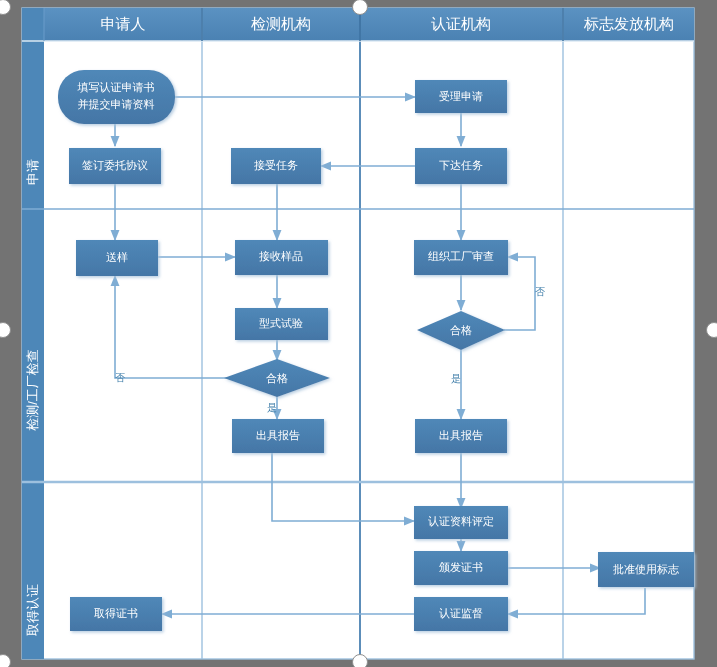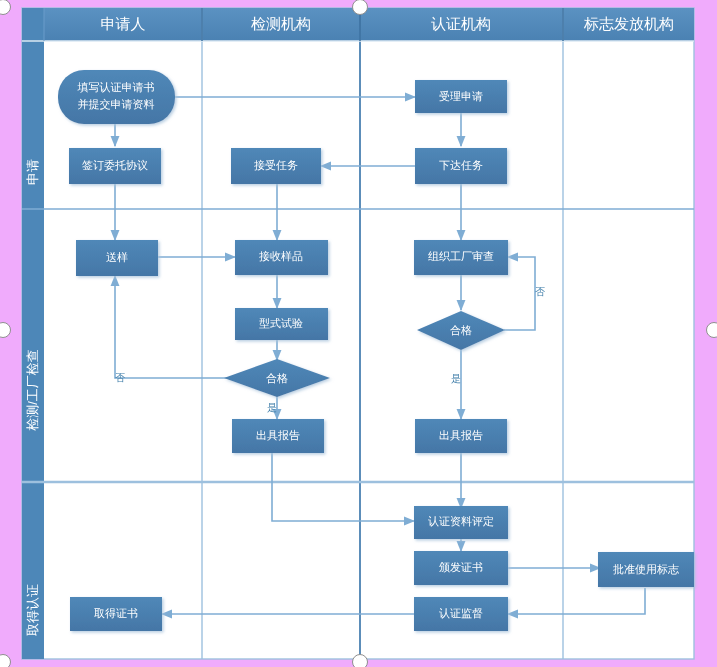--- a/index.html
+++ b/index.html
@@ -1,17 +1,17 @@
 <!DOCTYPE html>
 <html><head>
 <meta charset="utf-8">
 <style>
   html,body{margin:0;padding:0;background:#ffffff;}
   body{font-family:"Liberation Sans","DejaVu Sans",sans-serif;}
-  #stage{position:relative;width:717px;height:667px;overflow:hidden;background:#f0abfc;}
+  #stage{position:relative;width:717px;height:667px;overflow:hidden;background:#737373;}
   svg{display:block;}
   .nodeLabel{fill:#ffffff;font-size:11px;font-family:"Liberation Sans","DejaVu Sans",sans-serif;text-anchor:middle;dominant-baseline:middle;}
   .hdrLabel{fill:#ffffff;font-size:15px;font-family:"Liberation Sans","DejaVu Sans",sans-serif;text-anchor:middle;dominant-baseline:middle;}
   .laneLabel{fill:#ffffff;font-size:13px;font-family:"Liberation Sans","DejaVu Sans",sans-serif;text-anchor:middle;dominant-baseline:middle;}
   .edgeLabel{fill:#3d7ca8;font-size:10px;font-family:"Liberation Sans","DejaVu Sans",sans-serif;text-anchor:middle;dominant-baseline:middle;}
 </style>
 </head>
 <body>
 
 <div id="stage">

